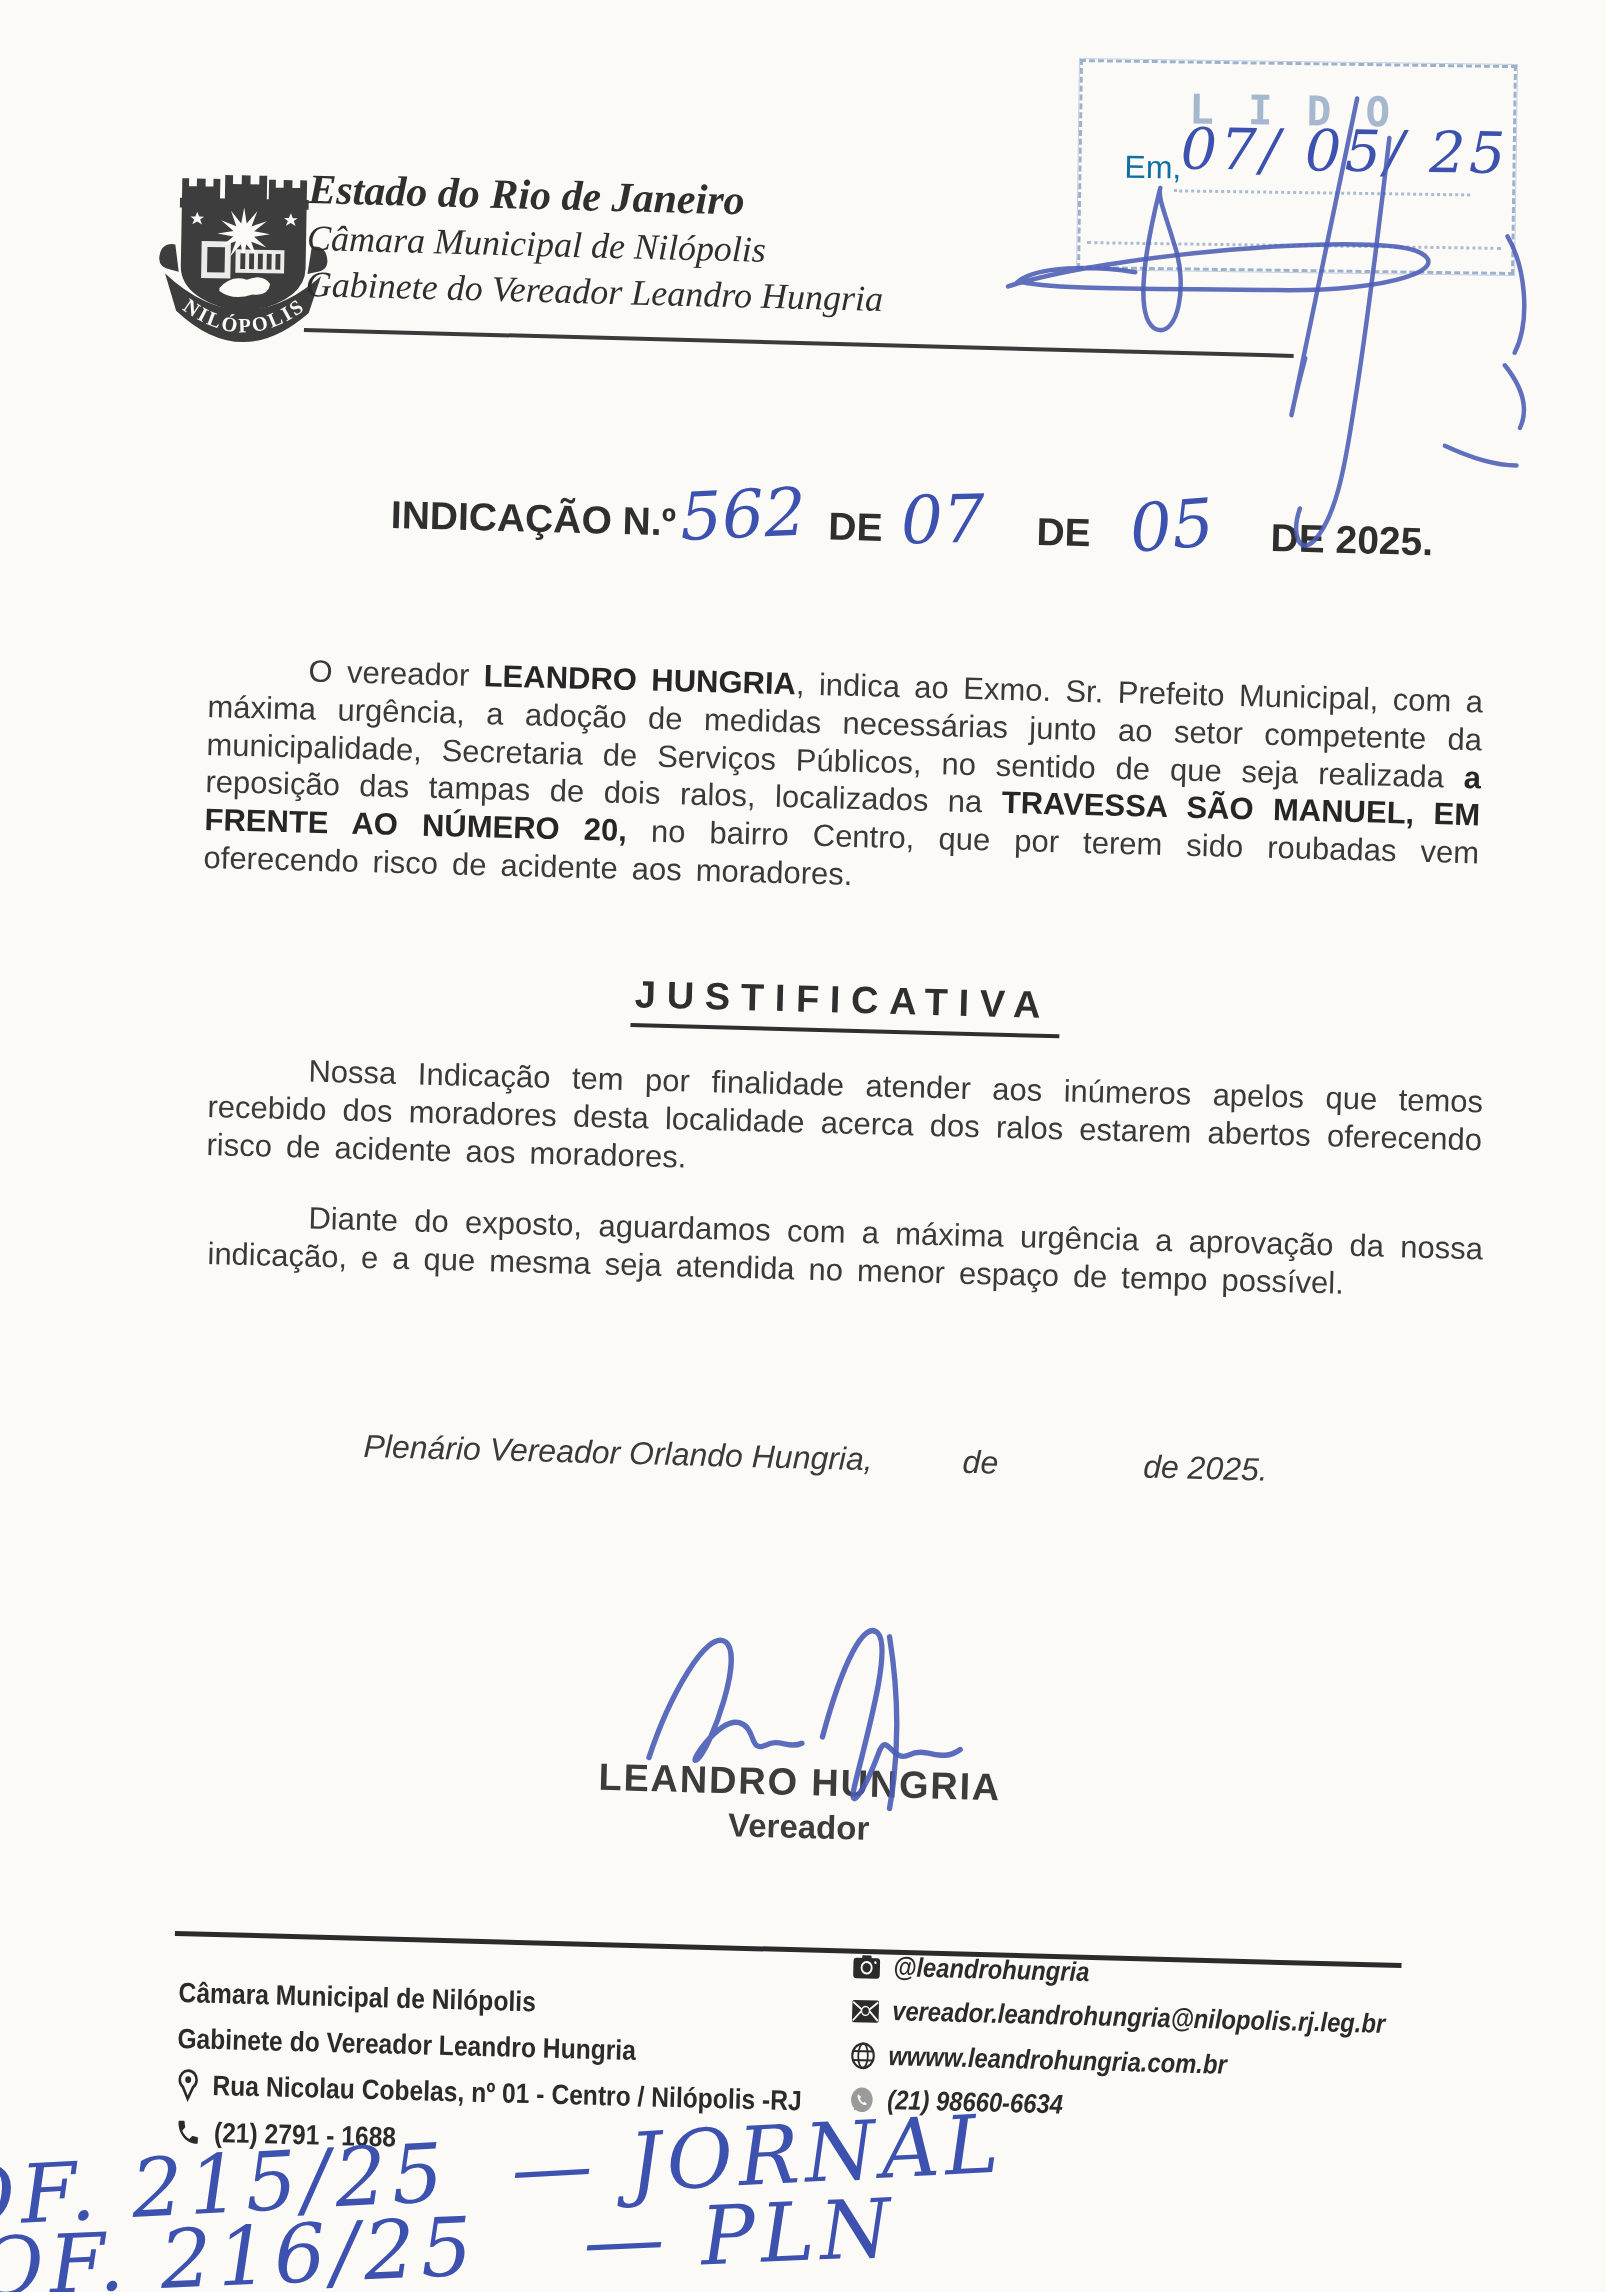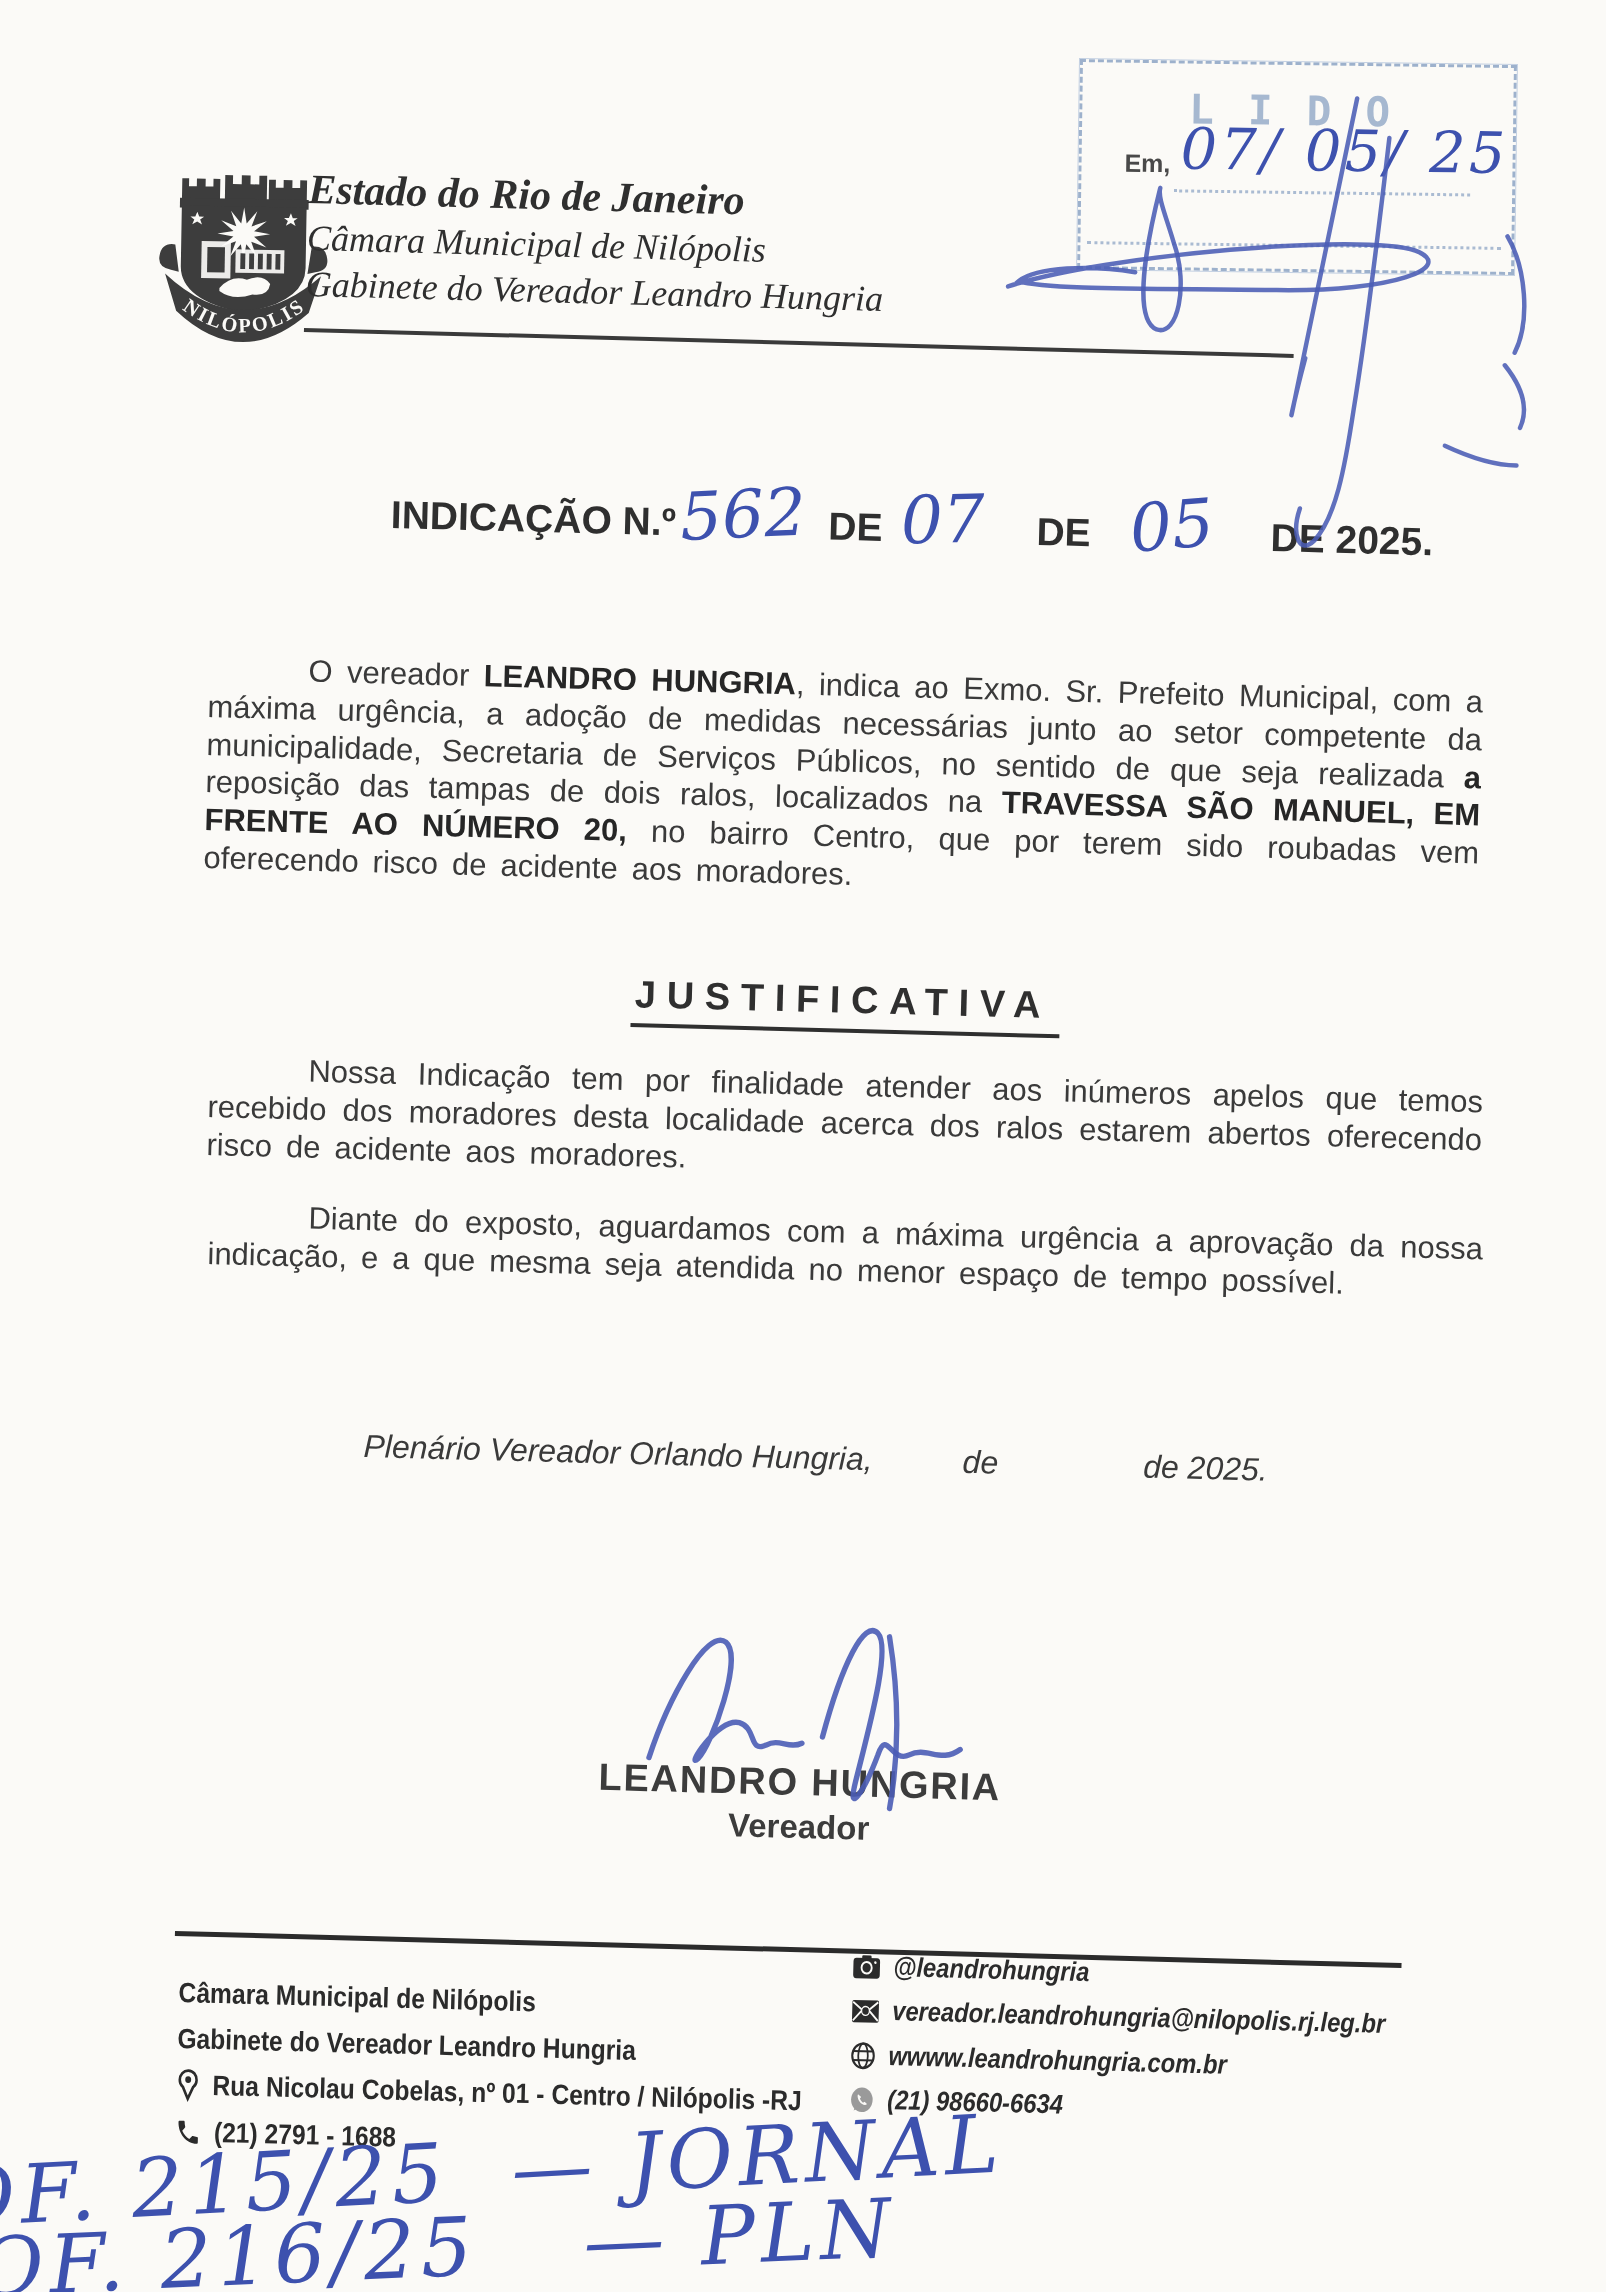--- a/index.html
+++ b/index.html
@@ -18,21 +18,21 @@
   .header-rule{position:absolute;left:304px;top:328px;width:990px;height:3.6px;background:#3a3a3a;}
 
   
   .stamp{
     position:absolute;left:1080px;top:59px;width:437px;height:210px;
     border:3.6px dashed #9db1cc;outline:0.9px solid #c3d0e2;box-sizing:border-box;
     transform:rotate(0.8deg);transform-origin:0 0;
   }
   .stamp-lido{position:absolute;left:107px;top:21.5px;font-size:41px;font-weight:bold;
     letter-spacing:34px;color:#9db1cc;opacity:.9;font-family:"DejaVu Sans Mono",monospace;}
-  .stamp-em{position:absolute;left:43px;top:86px;font-size:25px;color:#404040;font-weight:bold;opacity:.95;}
+  .stamp-em{position:absolute;left:43px;top:86px;font-size:32px;color:#0369a1;font-weight:normal;opacity:.95;}
   .stamp-date{position:absolute;left:99px;top:52px;font-size:57px;letter-spacing:3.6px;}
   .stamp-dots1{position:absolute;left:93px;top:97px;width:296px;height:29px;border-bottom:3.6px dotted #9db1cc;opacity:.85;}
   .stamp-dots2{position:absolute;left:7.2px;top:150px;width:414px;height:29px;border-bottom:3.6px dotted #9db1cc;opacity:.85;}
 
   .hand{color:#3d51ae;font-family:"DejaVu Serif",serif;font-style:italic;}
 
   .stamp-sig{position:absolute;left:981px;top:52px;z-index:3;}
   .stamp-sig path{fill:none;stroke:#4a5cb5;stroke-width:5;stroke-linecap:round;opacity:.88;}
 
   

